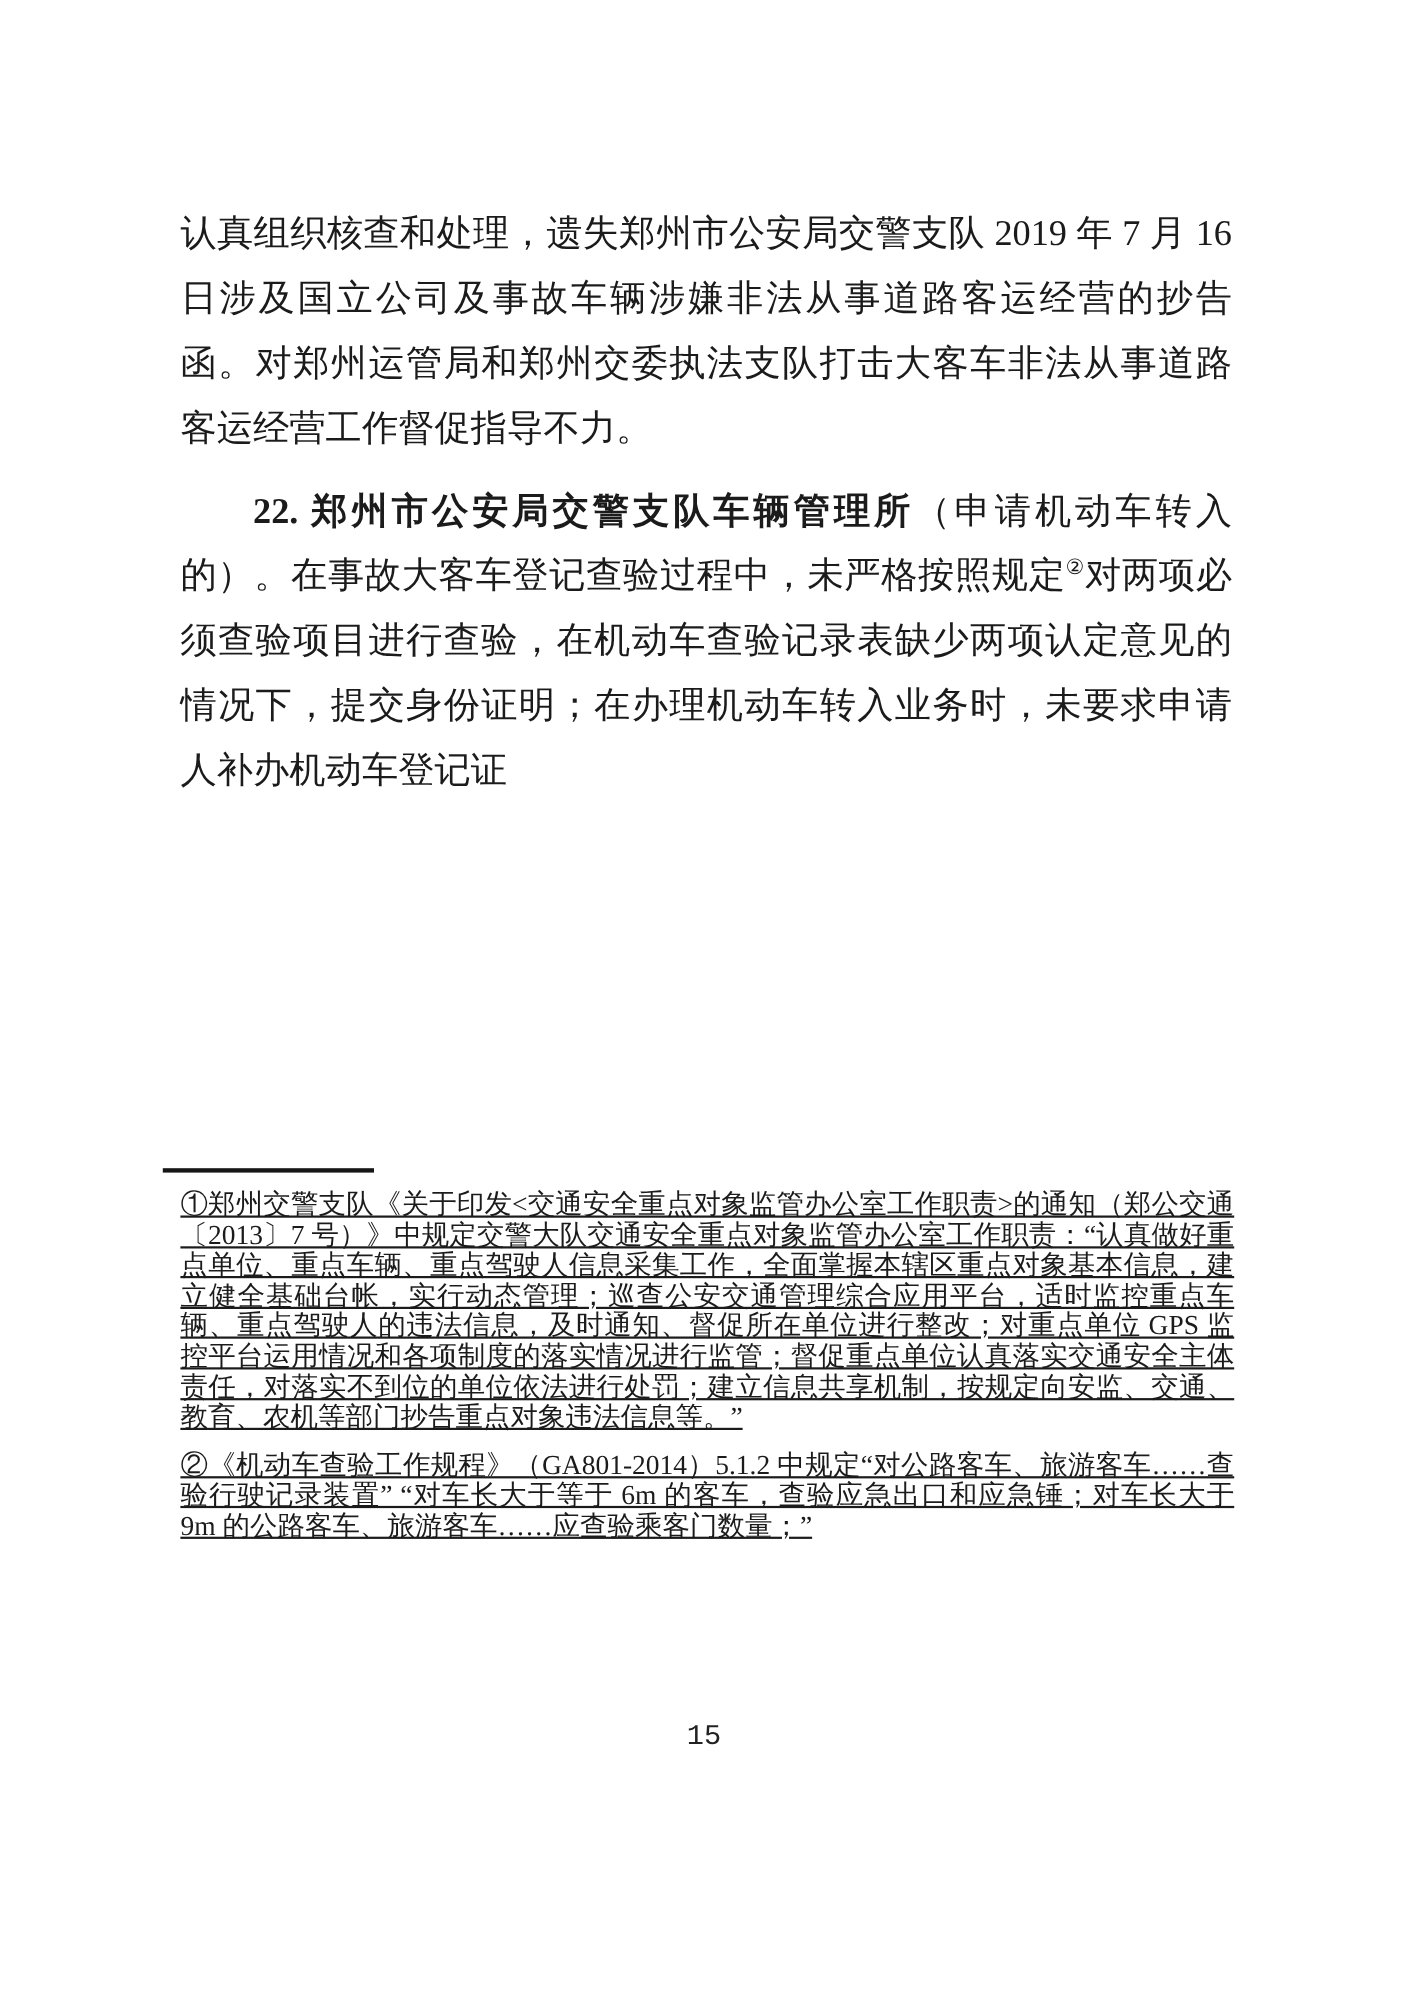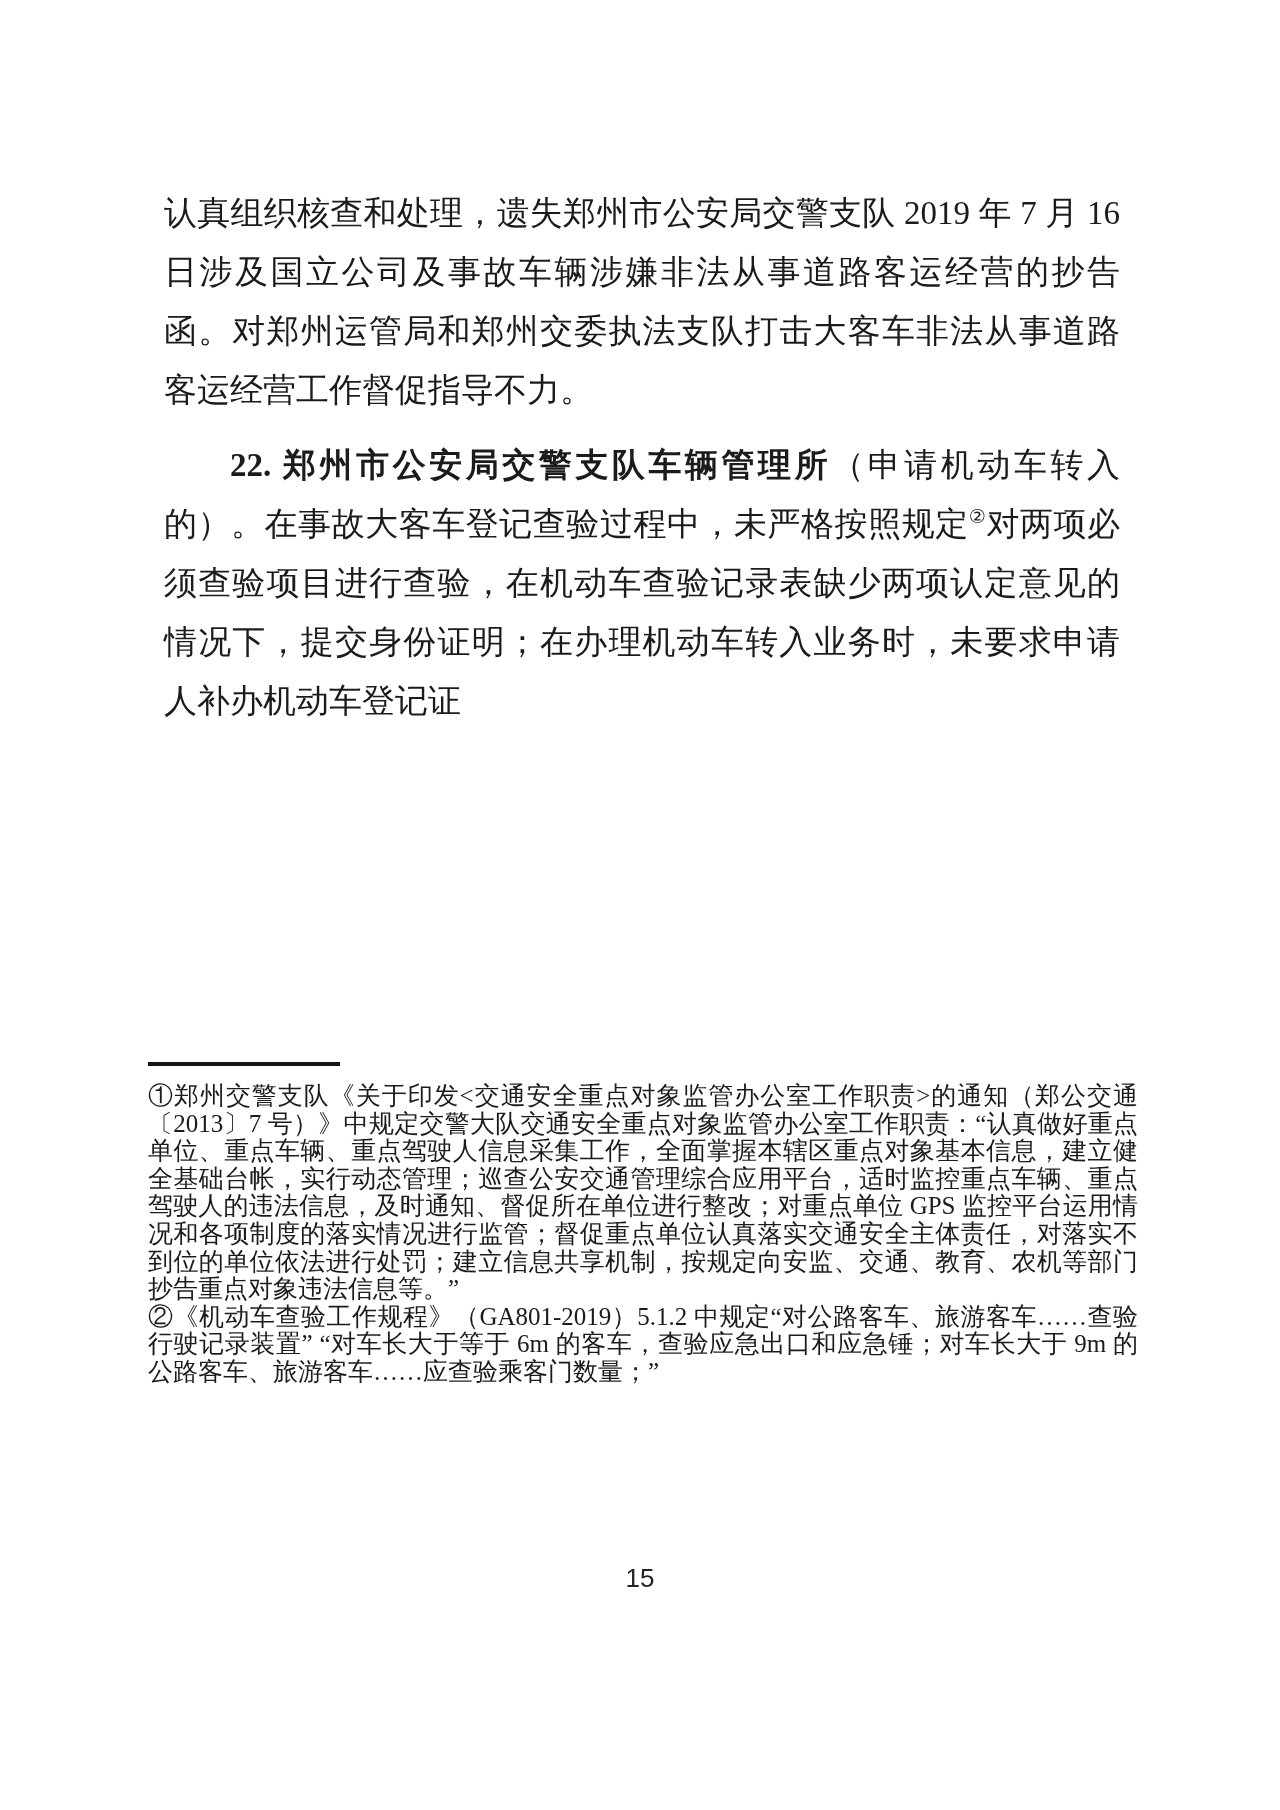--- a/index.html
+++ b/index.html
@@ -30,44 +30,44 @@
     font-size: 25px;
     line-height: 27.6px;
     text-align: justify;
     text-justify: inter-ideograph;
   }
   .fn-separator {
     width: 192px; height: 4px;
     background: #161616;
     margin: 0 0 16px 0;
   }
-  .footnotes p { margin: 0; }
+  .footnotes p { margin: 16px; text-decoration: underline; }
   .footnotes p.small-indent { text-indent: 14px; }
   .page-number {
     position: absolute;
     top: 1563px; left: 0; width: 100%;
     text-align: center;
-    font-family: Liberation Sans, sans-serif;
+    font-family: Liberation Mono, monospace;
     font-size: 26px;
     color: #222222;
   }
 </style>
 </head>
 <body>
 
 <div class="page">
 
   <div class="main-text">
       <p><span>认真组织核查和处理，遗失郑州市公安局交警支队 2019 年 7 月 16 日涉及国立公司及事故车辆涉嫌非法从事道路客运经营的抄告函。对郑州运管局和郑州交委执法支队打击大客车非法从事道路客运经营工作督促指导不力。</span></p>
       <p class="indent"><b>22. 郑州市公安局交警支队车辆管理所</b><span>（申请机动车转入的）。在事故大客车登记查验过程中，未严格按照规定</span><sup class="fnref">②</sup><span>对两项必须查验项目进行查验，在机动车查验记录表缺少两项认定意见的情况下，提交身份证明；在办理机动车转入业务时，未要求申请人补办机动车登记证</span></p>
     </div>
 
   <div class="footnotes">
     <div class="fn-separator"></div>
     <div>
         <p><span>①郑州交警支队《关于印发&lt;交通安全重点对象监管办公室工作职责&gt;的通知（郑公交通〔2013〕7 号）》中规定交警大队交通安全重点对象监管办公室工作职责：“认真做好重点单位、重点车辆、重点驾驶人信息采集工作，全面掌握本辖区重点对象基本信息，建立健全基础台帐，实行动态管理；巡查公安交通管理综合应用平台，适时监控重点车辆、重点驾驶人的违法信息，及时通知、督促所在单位进行整改；对重点单位 GPS 监控平台运用情况和各项制度的落实情况进行监管；督促重点单位认真落实交通安全主体责任，对落实不到位的单位依法进行处罚；建立信息共享机制，按规定向安监、交通、教育、农机等部门抄告重点对象违法信息等。”</span></p>
-        <p><span>②《机动车查验工作规程》（GA801-2019）5.1.2 中规定“对公路客车、旅游客车……查验行驶记录装置” “对车长大于等于 6m 的客车，查验应急出口和应急锤；对车长大于 9m 的公路客车、旅游客车……应查验乘客门数量；”</span></p>
+        <p><span>②《机动车查验工作规程》（GA801-2014）5.1.2 中规定“对公路客车、旅游客车……查验行驶记录装置” “对车长大于等于 6m 的客车，查验应急出口和应急锤；对车长大于 9m 的公路客车、旅游客车……应查验乘客门数量；”</span></p>
       </div>
   </div>
 
   <div class="page-number">15</div>
 
 </div>
 
 </body></html>

